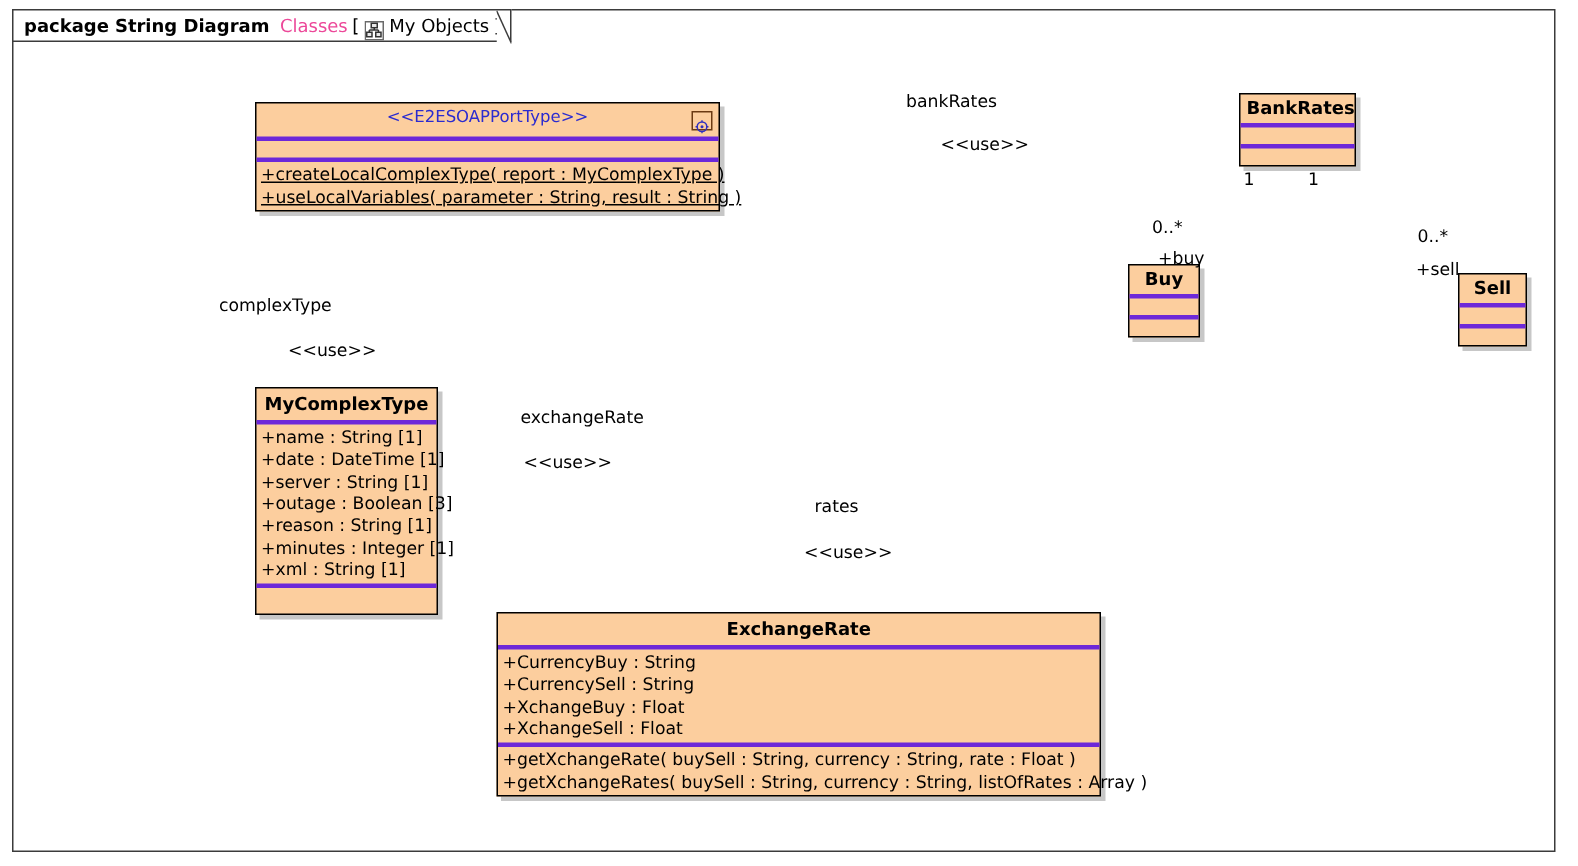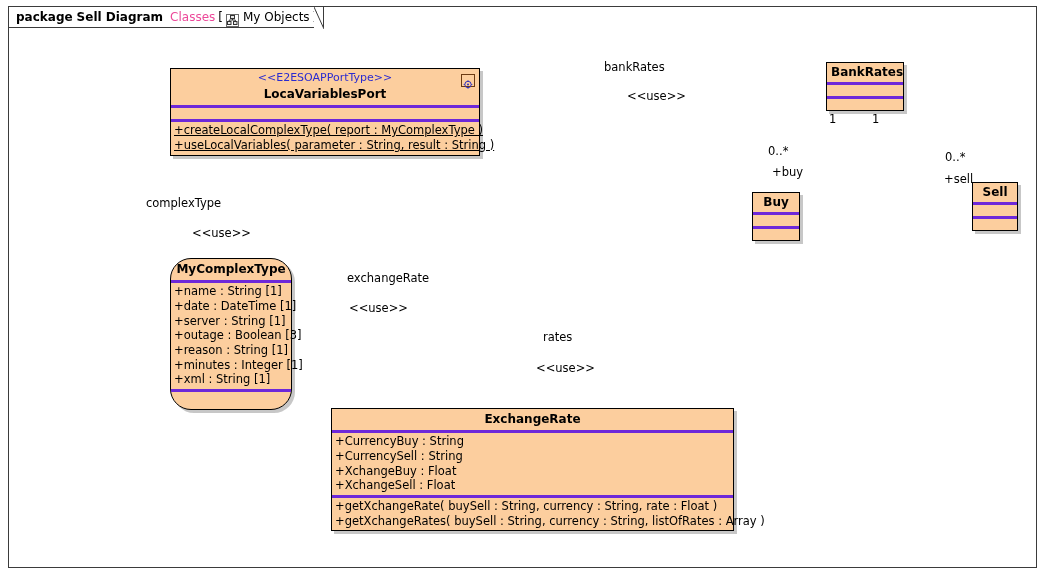--- a/index.html
+++ b/index.html
@@ -140,21 +140,21 @@
 </style>
 </head>
 <body>
 
 <div id="canvas">
 
   <div class="frame"></div>
 
   <div class="frame-tab">
     <span class="kw">package</span>
-    <span class="dname">Sell Diagram</span>
+    <span class="dname">String Diagram</span>
     <span class="pkg">Classes</span>
     <span class="brk">[</span>
     <span class="tab-icon">
       <svg width="13" height="13" viewBox="0 0 13 13">
         <rect x="0.5" y="0.5" width="12" height="12" fill="#ffffff" stroke="#6a6a6a"></rect>
         <rect x="4.5" y="1.5" width="4" height="3" fill="#e8e8e8" stroke="#333"></rect>
         <rect x="1.5" y="7.5" width="3.5" height="3" fill="#e8e8e8" stroke="#333"></rect>
         <rect x="7.5" y="7.5" width="3.5" height="3" fill="#e8e8e8" stroke="#333"></rect>
         <path d="M6.5 4.5 V6 M3.2 6 H9.3 M3.2 6 V7.5 M9.3 6 V7.5" stroke="#333" fill="none"></path>
       </svg>
@@ -221,37 +221,36 @@
     </g>
      rate generalization --&gt;
     <g>
       <path d="M995,229 L995,300 Q995,308 985,308 L942,308" stroke="#5a5a5a" stroke-width="1.1" fill="none" marker-end="url(#hollowTriL)"></path>
     </g>
   </use></use></use></use></svg>
 
   <div class="cls" style="left:170px; top:68px; width:310px;">
     <div class="hdr">
       <span class="stereo">&lt;&lt;E2ESOAPPortType&gt;&gt;</span>
-      <span class="cname">LocaVariablesPort</span>
     </div>
     <div class="port-icon">
       <svg width="12" height="11" viewBox="0 0 12 11">
         <circle cx="6" cy="5.5" r="3.2" fill="none" stroke="#3030c0" stroke-width="1"></circle>
         <circle cx="6" cy="5.5" r="1" fill="#3030c0"></circle>
         <path d="M6 1.2 V2.3 M6 8.7 V9.8 M1.7 5.5 H2.8 M9.2 5.5 H10.3" stroke="#3030c0" stroke-width="0.9"></path>
       </svg>
     </div>
     <div class="sec empty"></div>
     <div class="sec">
       <div class="row u">+createLocalComplexType( report : MyComplexType )</div>
       <div class="row u">+useLocalVariables( parameter : String, result : String )</div>
     </div>
   </div>
 
-  <div class="cls" style="left:170px; top:258px; width:122px;border-radius:21px;">
+  <div class="cls" style="left:170px; top:258px; width:122px;">
     <div class="hdr">
       <span class="cname">MyComplexType</span>
     </div>
     <div class="sec">
       <div class="row">+name : String [1]</div>
       <div class="row">+date : DateTime [1]</div>
       <div class="row">+server : String [1]</div>
       <div class="row">+outage : Boolean [3]</div>
       <div class="row">+reason : String [1]</div>
       <div class="row">+minutes : Integer [1]</div>
@@ -277,21 +276,21 @@
   </div>
 
   <div class="cls" style="left:826px; top:62px; width:78px;">
     <div class="hdr" style="padding:2px 4px 3px 4px">
       <span class="cname">BankRates</span>
     </div>
     <div class="sec empty"></div>
     <div class="sec empty"></div>
   </div>
 
-  <div class="cls" style="left:752px; top:192px; width:48px;">
+  <div class="cls" style="left:752px; top:176px; width:48px;">
     <div class="hdr" style="padding:2px 4px 3px 4px">
       <span class="cname">Buy</span>
     </div>
     <div class="sec empty"></div>
     <div class="sec empty"></div>
   </div>
 
   <div class="cls" style="left:972px; top:182px; width:46px;">
     <div class="hdr" style="padding:2px 4px 3px 4px">
       <span class="cname">Sell</span>

